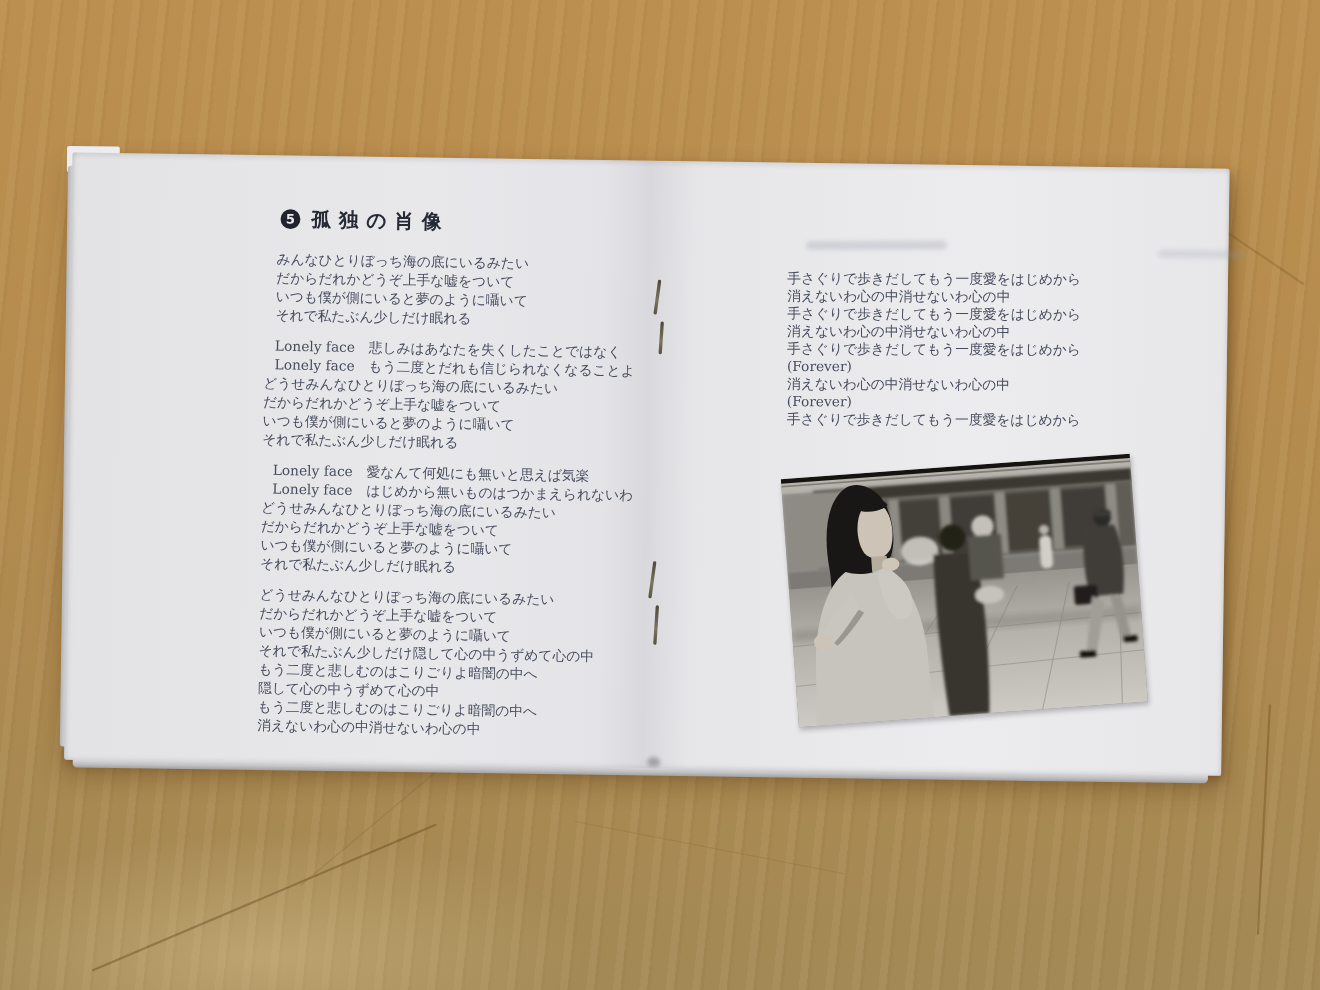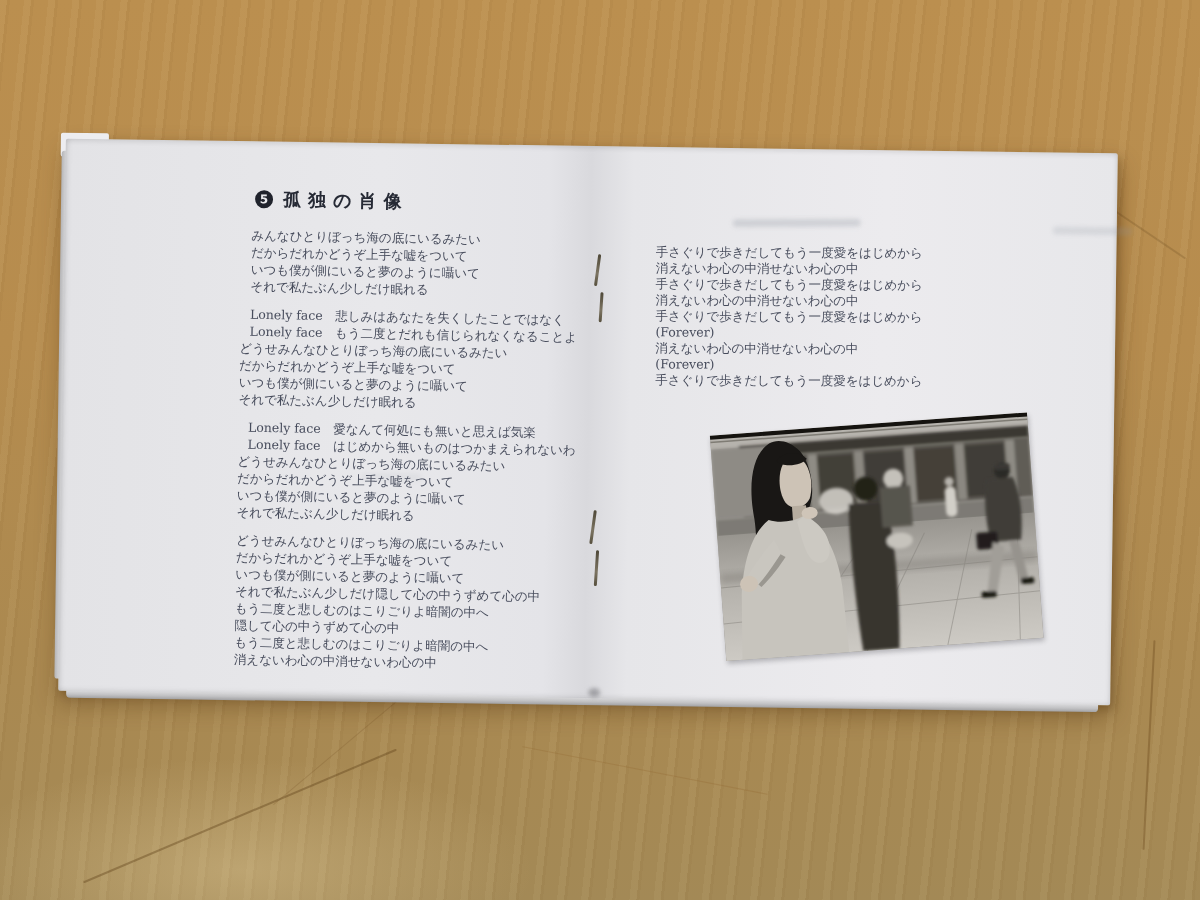--- a/index.html
+++ b/index.html
@@ -39,21 +39,21 @@
 
   .title-row{position:absolute;left:190px;top:46px;display:flex;align-items:center;gap:10px;transform:rotate(0.2deg);}
   .num-badge{width:18px;height:18px;border-radius:50%;background:#20232c;color:#e9e9ec;
     font-size:12px;font-weight:bold;display:flex;align-items:center;justify-content:center;
     font-family:"DejaVu Sans","Liberation Sans",sans-serif;}
   .title-text{font-size:18px;font-weight:600;letter-spacing:7px;color:#262a35;}
 
   .lyrics{color:#474c5c;font-size:12.5px;white-space:nowrap;}
   .lyrics-left{position:absolute;left:176px;top:86px;line-height:17px;transform:rotate(0.2deg);}
   .lyrics-left .stanza{margin-bottom:11px;}
-  .lyrics-right{position:absolute;left:592px;top:96px;line-height:16px;transform:rotate(-0.6deg);}
+  .lyrics-right{position:absolute;left:652px;top:96px;line-height:16px;transform:rotate(-0.6deg);}
   .indent1{padding-left:10px;}
   .ghost{position:absolute;background:rgba(140,146,158,0.28);filter:blur(2px);border-radius:4px;height:8px;}
   .g1{left:668px;top:70px;width:128px;transform:rotate(-1deg);}
   .g2{left:988px;top:74px;width:80px;opacity:0.7;}
   .g3{left:300px;top:330px;width:60px;opacity:0.35;}
 
   .photo{position:absolute;left:648px;top:288px;width:318px;height:226px;transform:rotate(-5deg);
     transform-origin:top left;background:#a8a5a0;box-shadow:1px 3px 5px rgba(40,40,45,0.28);}
   .photo svg{display:block;width:100%;height:100%;}
 </style>

